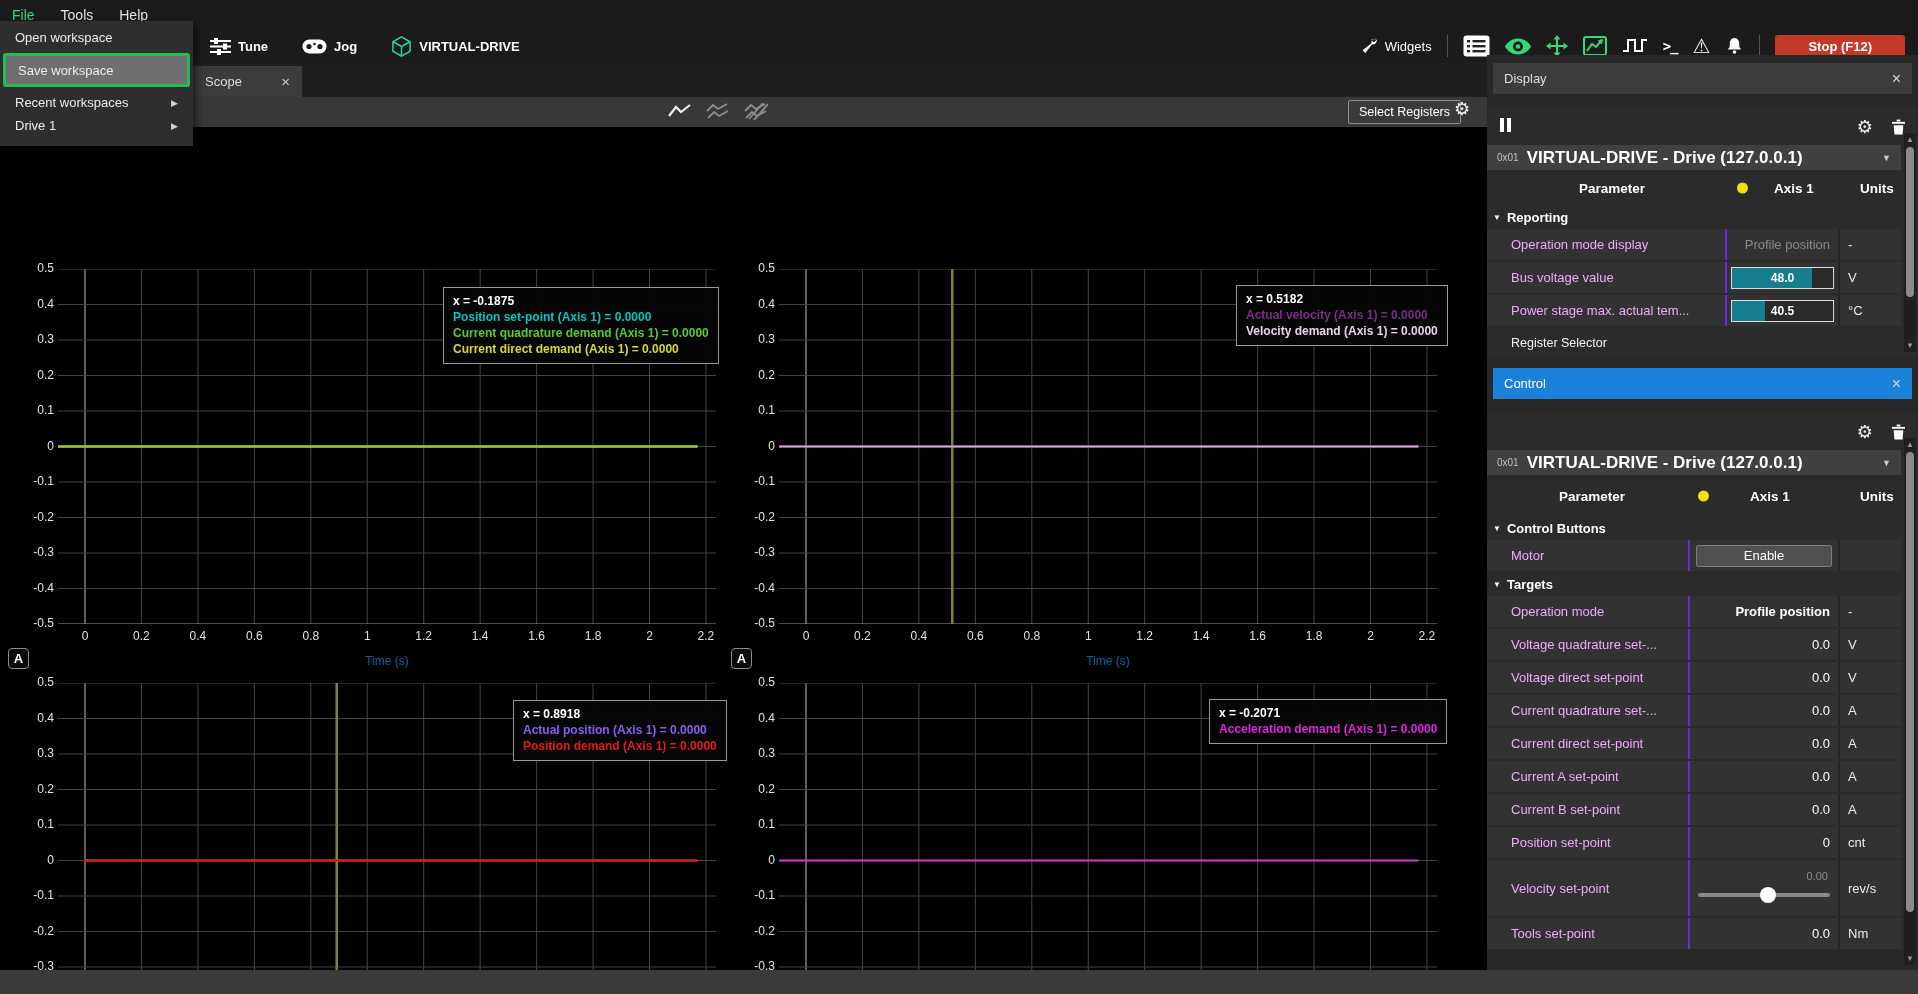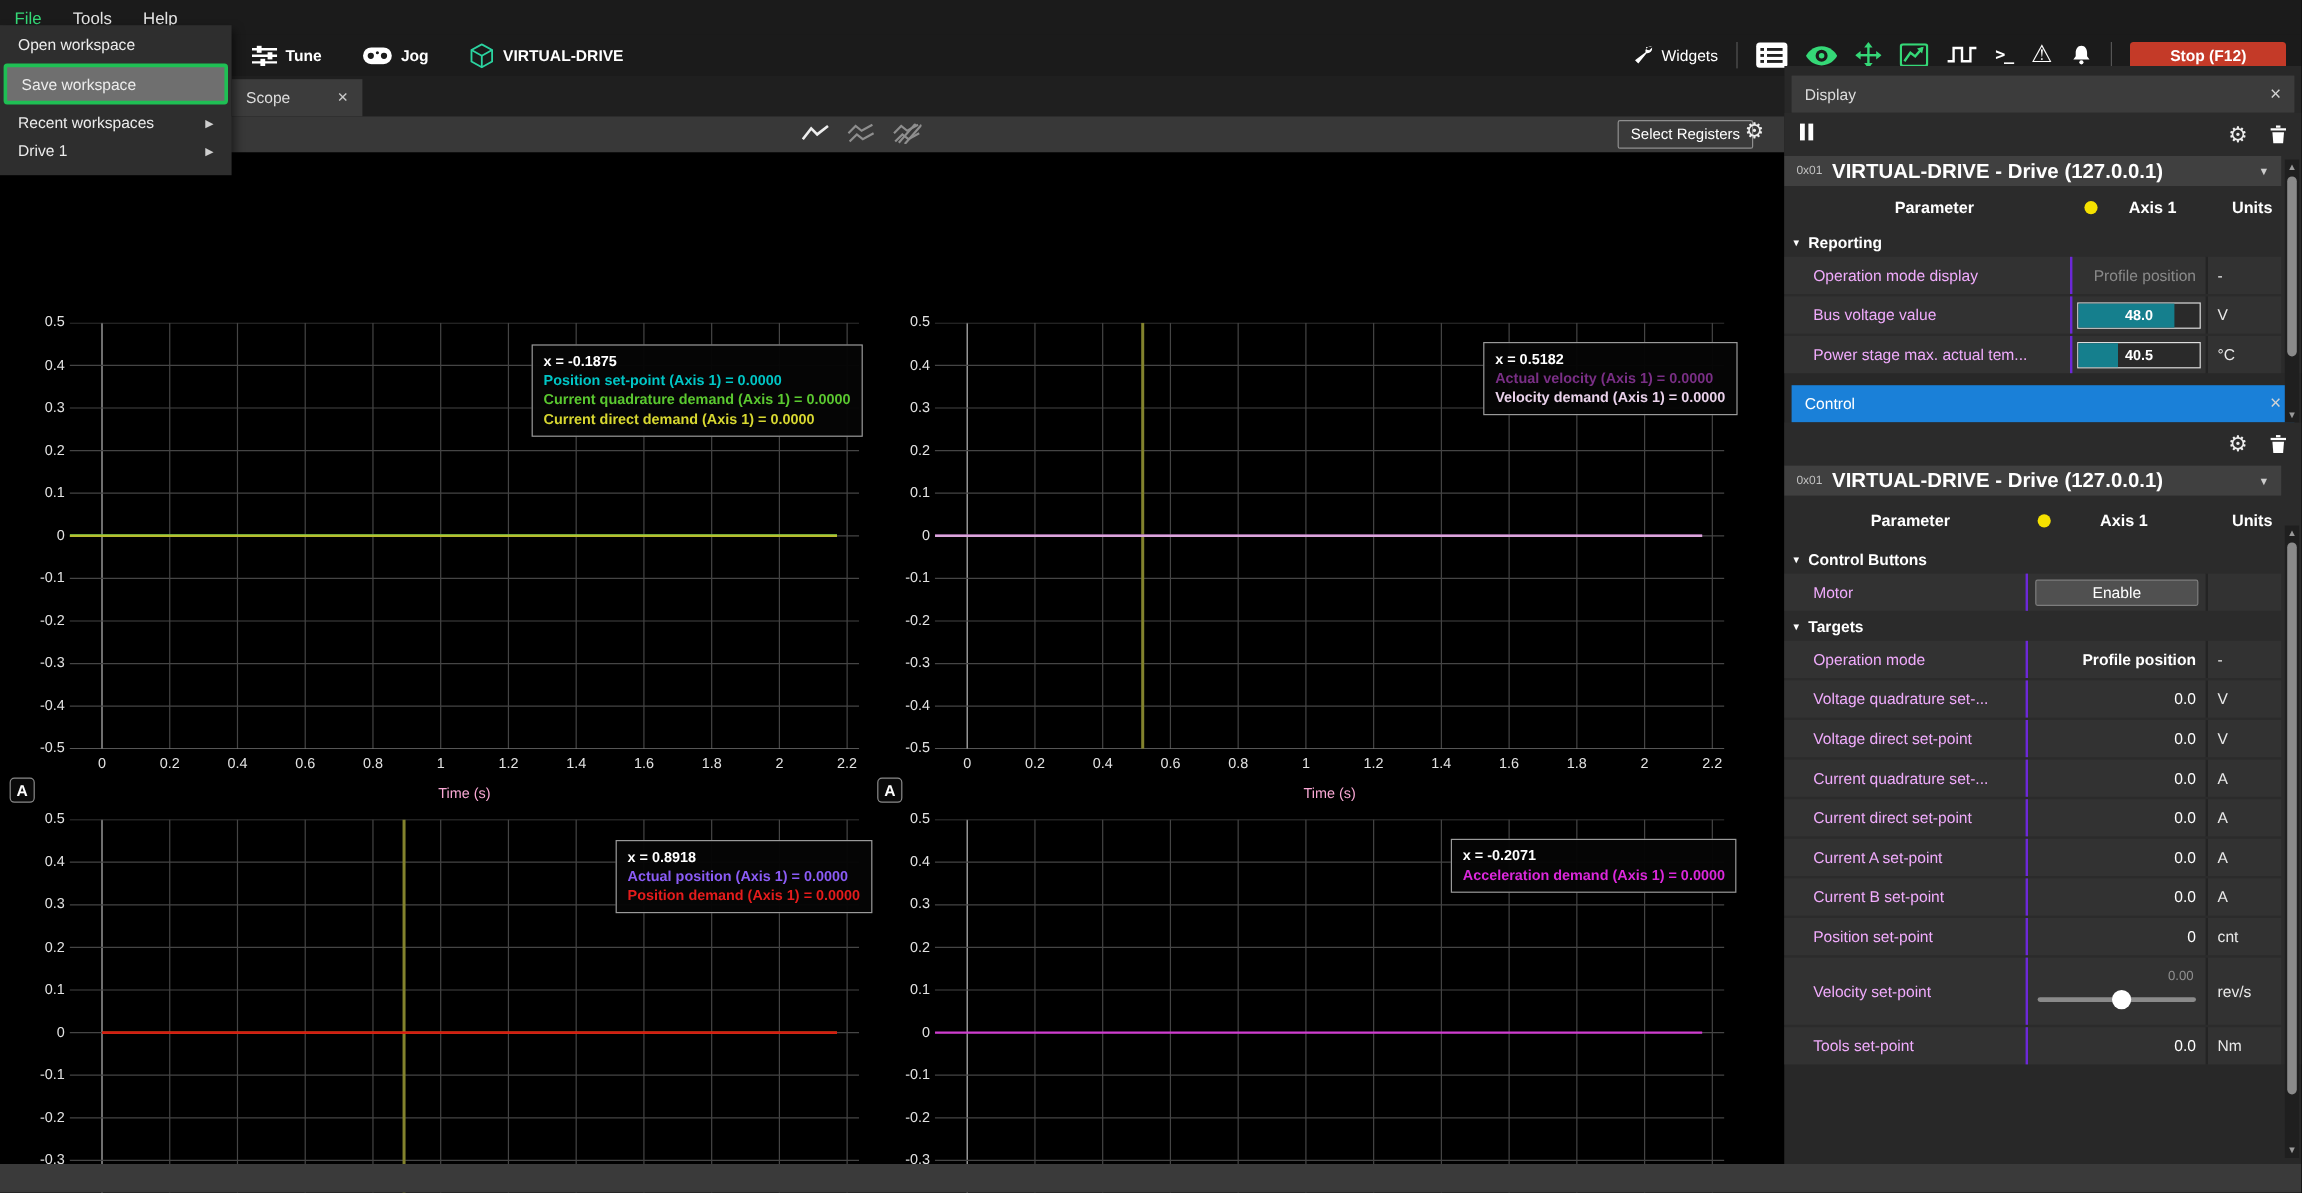--- a/index.html
+++ b/index.html
@@ -40,29 +40,29 @@
   .scope-toolbar{position:absolute;left:0;top:97px;width:1487px;height:30px;background:#383838;}
   .st-icon{position:absolute;top:6px;}
   .select-registers{position:absolute;left:1348px;top:3px;height:24px;background:#3a3a3a;
        border:1px solid #8f8f8f;color:#fff;font-size:12.5px;padding:0 10px;border-radius:2px;
        font-family:"Liberation Sans",sans-serif;}
   
   .plot-region{position:absolute;left:0;top:127px;width:1487px;height:843px;background:#000;}
   .plot-svg{position:absolute;}
   .ytick{position:absolute;width:44px;text-align:right;color:#e2e2e2;font-size:12px;}
   .xtick{position:absolute;width:40px;text-align:center;color:#e2e2e2;font-size:12px;}
-  .xlabel{position:absolute;width:100px;text-align:center;color:#f9a8d4;font-size:12px;}
+  .xlabel{position:absolute;width:100px;text-align:center;color:#0369a1;font-size:12px;}
   .abtn{position:absolute;width:19px;height:19px;border:1px solid #8a8a8a;border-radius:4px;color:#fff;
         font-weight:bold;font-size:13px;display:flex;align-items:center;justify-content:center;background:#0a0a0a;}
   .ptt{position:absolute;background:rgba(5,5,5,.96);border:1px solid #9a9a9a;padding:5px 9px 6px;
        font-size:12px;font-weight:bold;line-height:16px;white-space:nowrap;z-index:5;}
   .ptt-x{color:#fff;}
   
   .right-panel{position:absolute;left:1487px;top:55px;width:431px;height:915px;background:#282828;}
-  .panel-header{height:31px;background:#3c3c3c;margin:8px 6px 0;display:flex;align-items:center;
+  .panel-header{height:31px;background:#3c3c3c;margin:8px 6px 15px;display:flex;align-items:center;
         padding:0 11px;color:#ddd;font-size:13px;}
   .panel-header.blue{background:var(--control_blue);color:#fff;}
   .ph-close{margin-left:auto;color:#d5d5d5;font-size:16px;}
   .panel-body{background:#2b2b2b;}
   .icons-row{height:36px;display:flex;align-items:center;padding:0 13px;}
   .ir-right{margin-left:auto;display:flex;align-items:center;gap:19px;}
   .pause-icon i{display:inline-block;width:4px;height:14px;background:#fff;margin-right:3px;}
   .device-row{height:25px;width:414px;background:#404040;display:flex;align-items:center;
         padding:0 10px;box-sizing:border-box;gap:8px;}
   .device-prefix{font-size:10px;color:#c2c2c2;}
@@ -525,20 +525,21 @@
               <div class="lbl">Power stage max. actual tem...</div>
               <div class="val-cell">
                 <div class="bar">
                   <div class="bar-fill" style="width: 33%;"></div>
                   <div class="bar-text">40.5</div>
                 </div>
               </div>
               <div class="units">°C</div>
             </div>
           </div>
+        <div class="register-selector">Register Selector</div>
       </div>
     </section>
 
     <section style="display:block;margin-top:10px;">
       <div class="panel-header blue">
         <span>Control</span>
         <span class="ph-close">×</span>
       </div>
       <div class="panel-body">
         <div class="icons-row">

